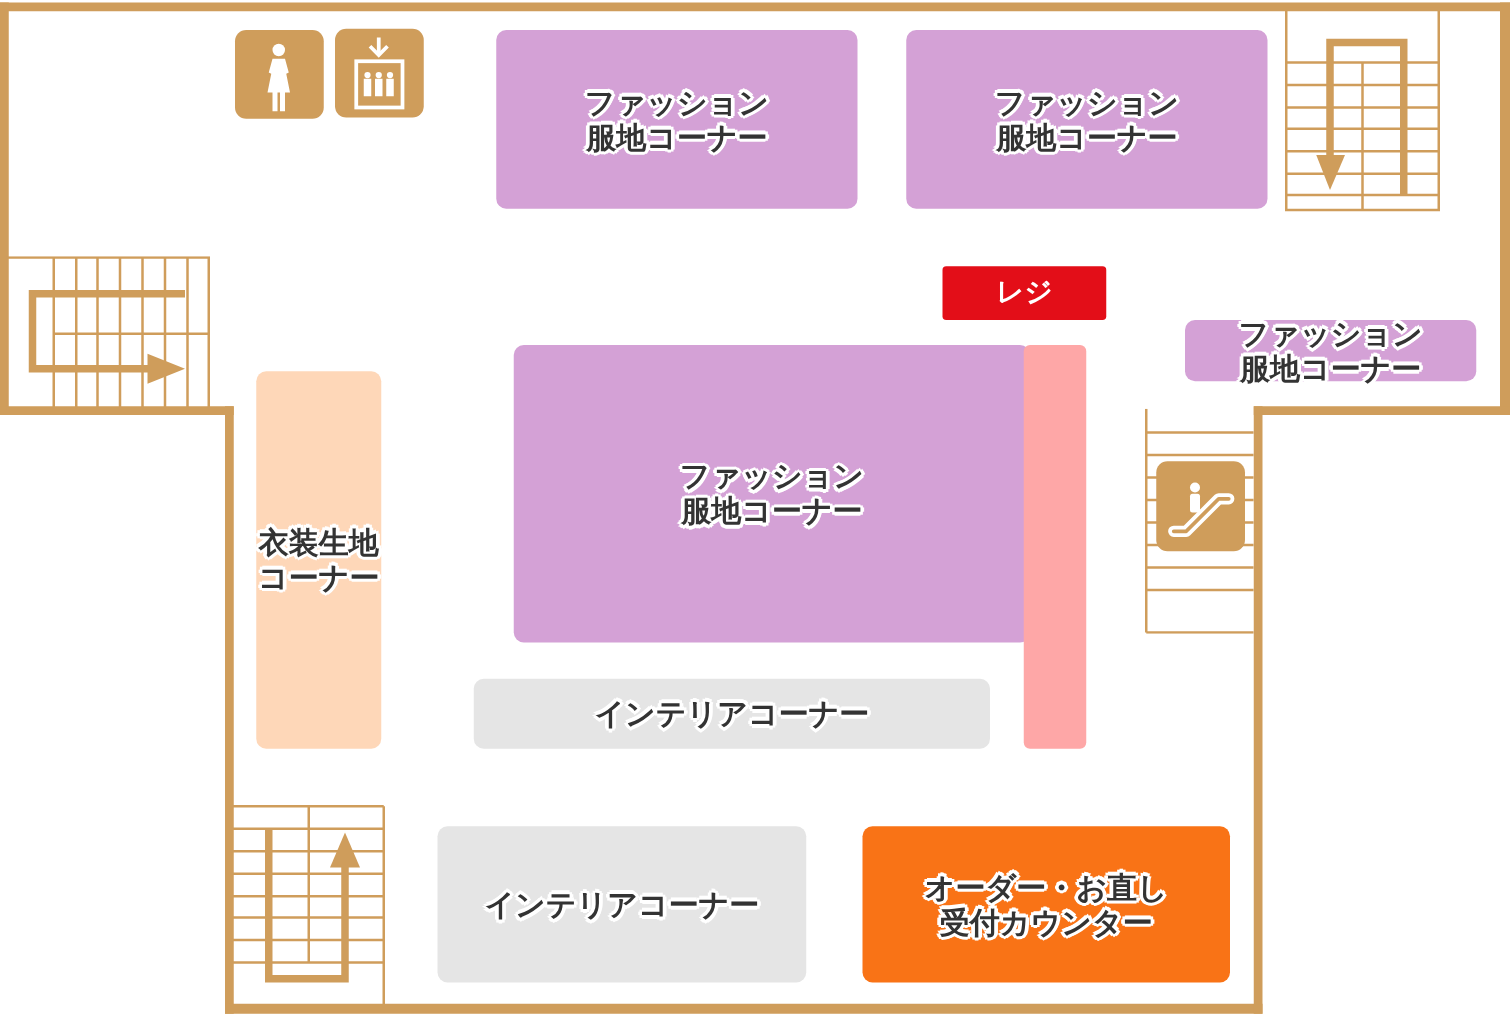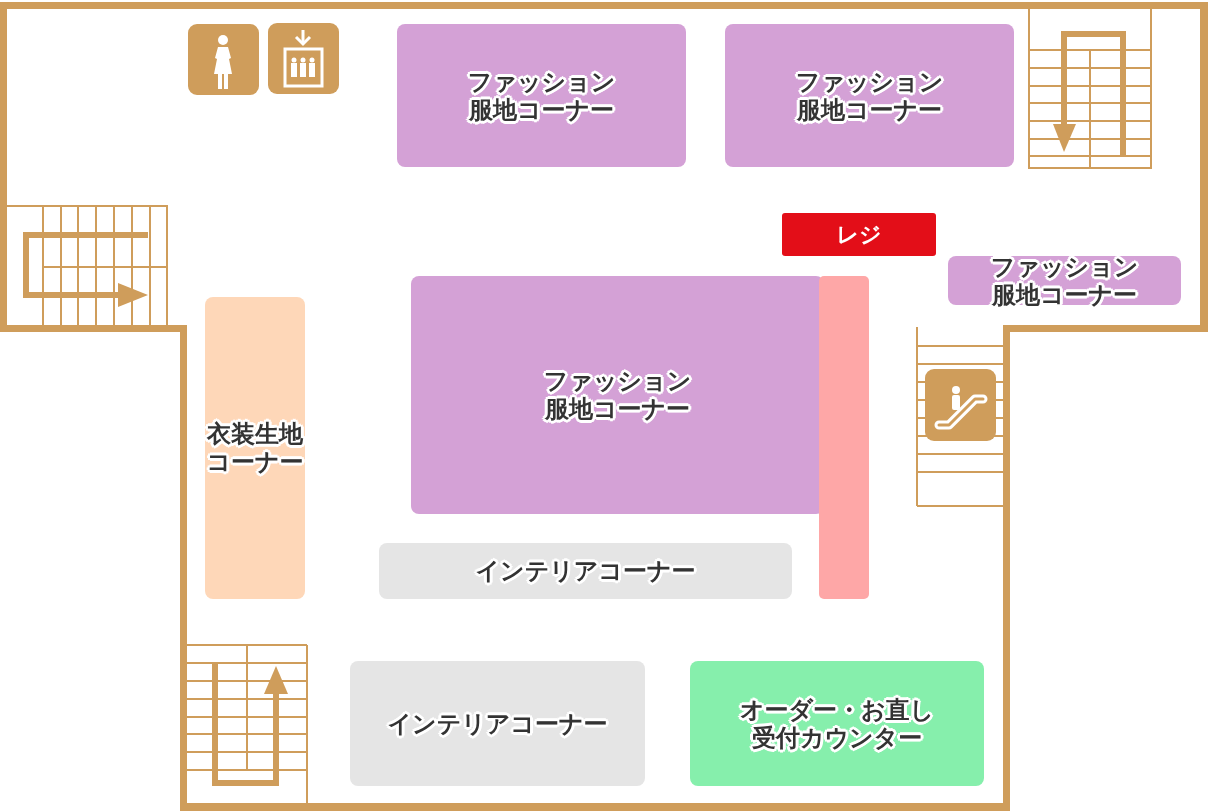--- a/index.html
+++ b/index.html
@@ -7,21 +7,21 @@
   .abs{position:absolute;box-sizing:border-box;}
   .wall{position:absolute;background:#cf9d5b;}
   .zone{position:absolute;border-radius:8px;display:flex;align-items:center;justify-content:center;text-align:center;}
   .zone span{display:block;font-weight:bold;color:#333;font-size:24px;line-height:28px;white-space:pre-line;
     text-shadow: -2px -2px 0 #fff, 2px -2px 0 #fff, -2px 2px 0 #fff, 2px 2px 0 #fff,
                  0 -2px 0 #fff, 0 2px 0 #fff, -2px 0 0 #fff, 2px 0 0 #fff,
                  -3px 0 0 #fff, 3px 0 0 #fff, 0 3px 0 #fff, 0 -3px 0 #fff;}
   .fashion{background:#d4a1d6;margin-left:32px;}
   .interior{background:#e5e5e5;text-align:right;}
   .kimono{background:#fed7b8;}
-  .order{background:#86efac;}
+  .order{background:#f97316;}
   .register{background:#e30e18;border-radius:3px;}
   .register span{color:#fff;font-size:22px;text-shadow:none;
     -webkit-text-stroke:0;}
   .counter{background:#fea7a7;border-radius:5px;}
   .icon-box{position:absolute;background:#cf9d5b;border-radius:9px;}
   svg{display:block;}
 </style>
 </head>
 <body>
 
@@ -148,21 +148,21 @@
 服地コーナー</span>
 </div>
 <div class="zone fashion" style="left:916px;top:256px;width:233px;height:49px;">
   <span>ファッション
 服地コーナー</span>
 </div>
 <div class="zone fashion" style="left:379px;top:276px;width:413px;height:238px;">
   <span>ファッション
 服地コーナー</span>
 </div>
-<div class="zone register" style="left:782px;top:213px;width:154px;height:43px;text-align:right;">
+<div class="zone register" style="left:754px;top:213px;width:131px;height:43px;text-align:right;">
   <span>レジ</span>
 </div>
 <div class="zone counter" style="left:819px;top:276px;width:50px;height:323px;"></div>
 <div class="zone kimono" style="left:205px;top:297px;width:100px;height:302px;">
   <span>衣装生地
 コーナー</span>
 </div>
 <div class="zone interior" style="left:379px;top:543px;width:413px;height:56px;">
   <span>インテリアコーナー</span>
 </div>

